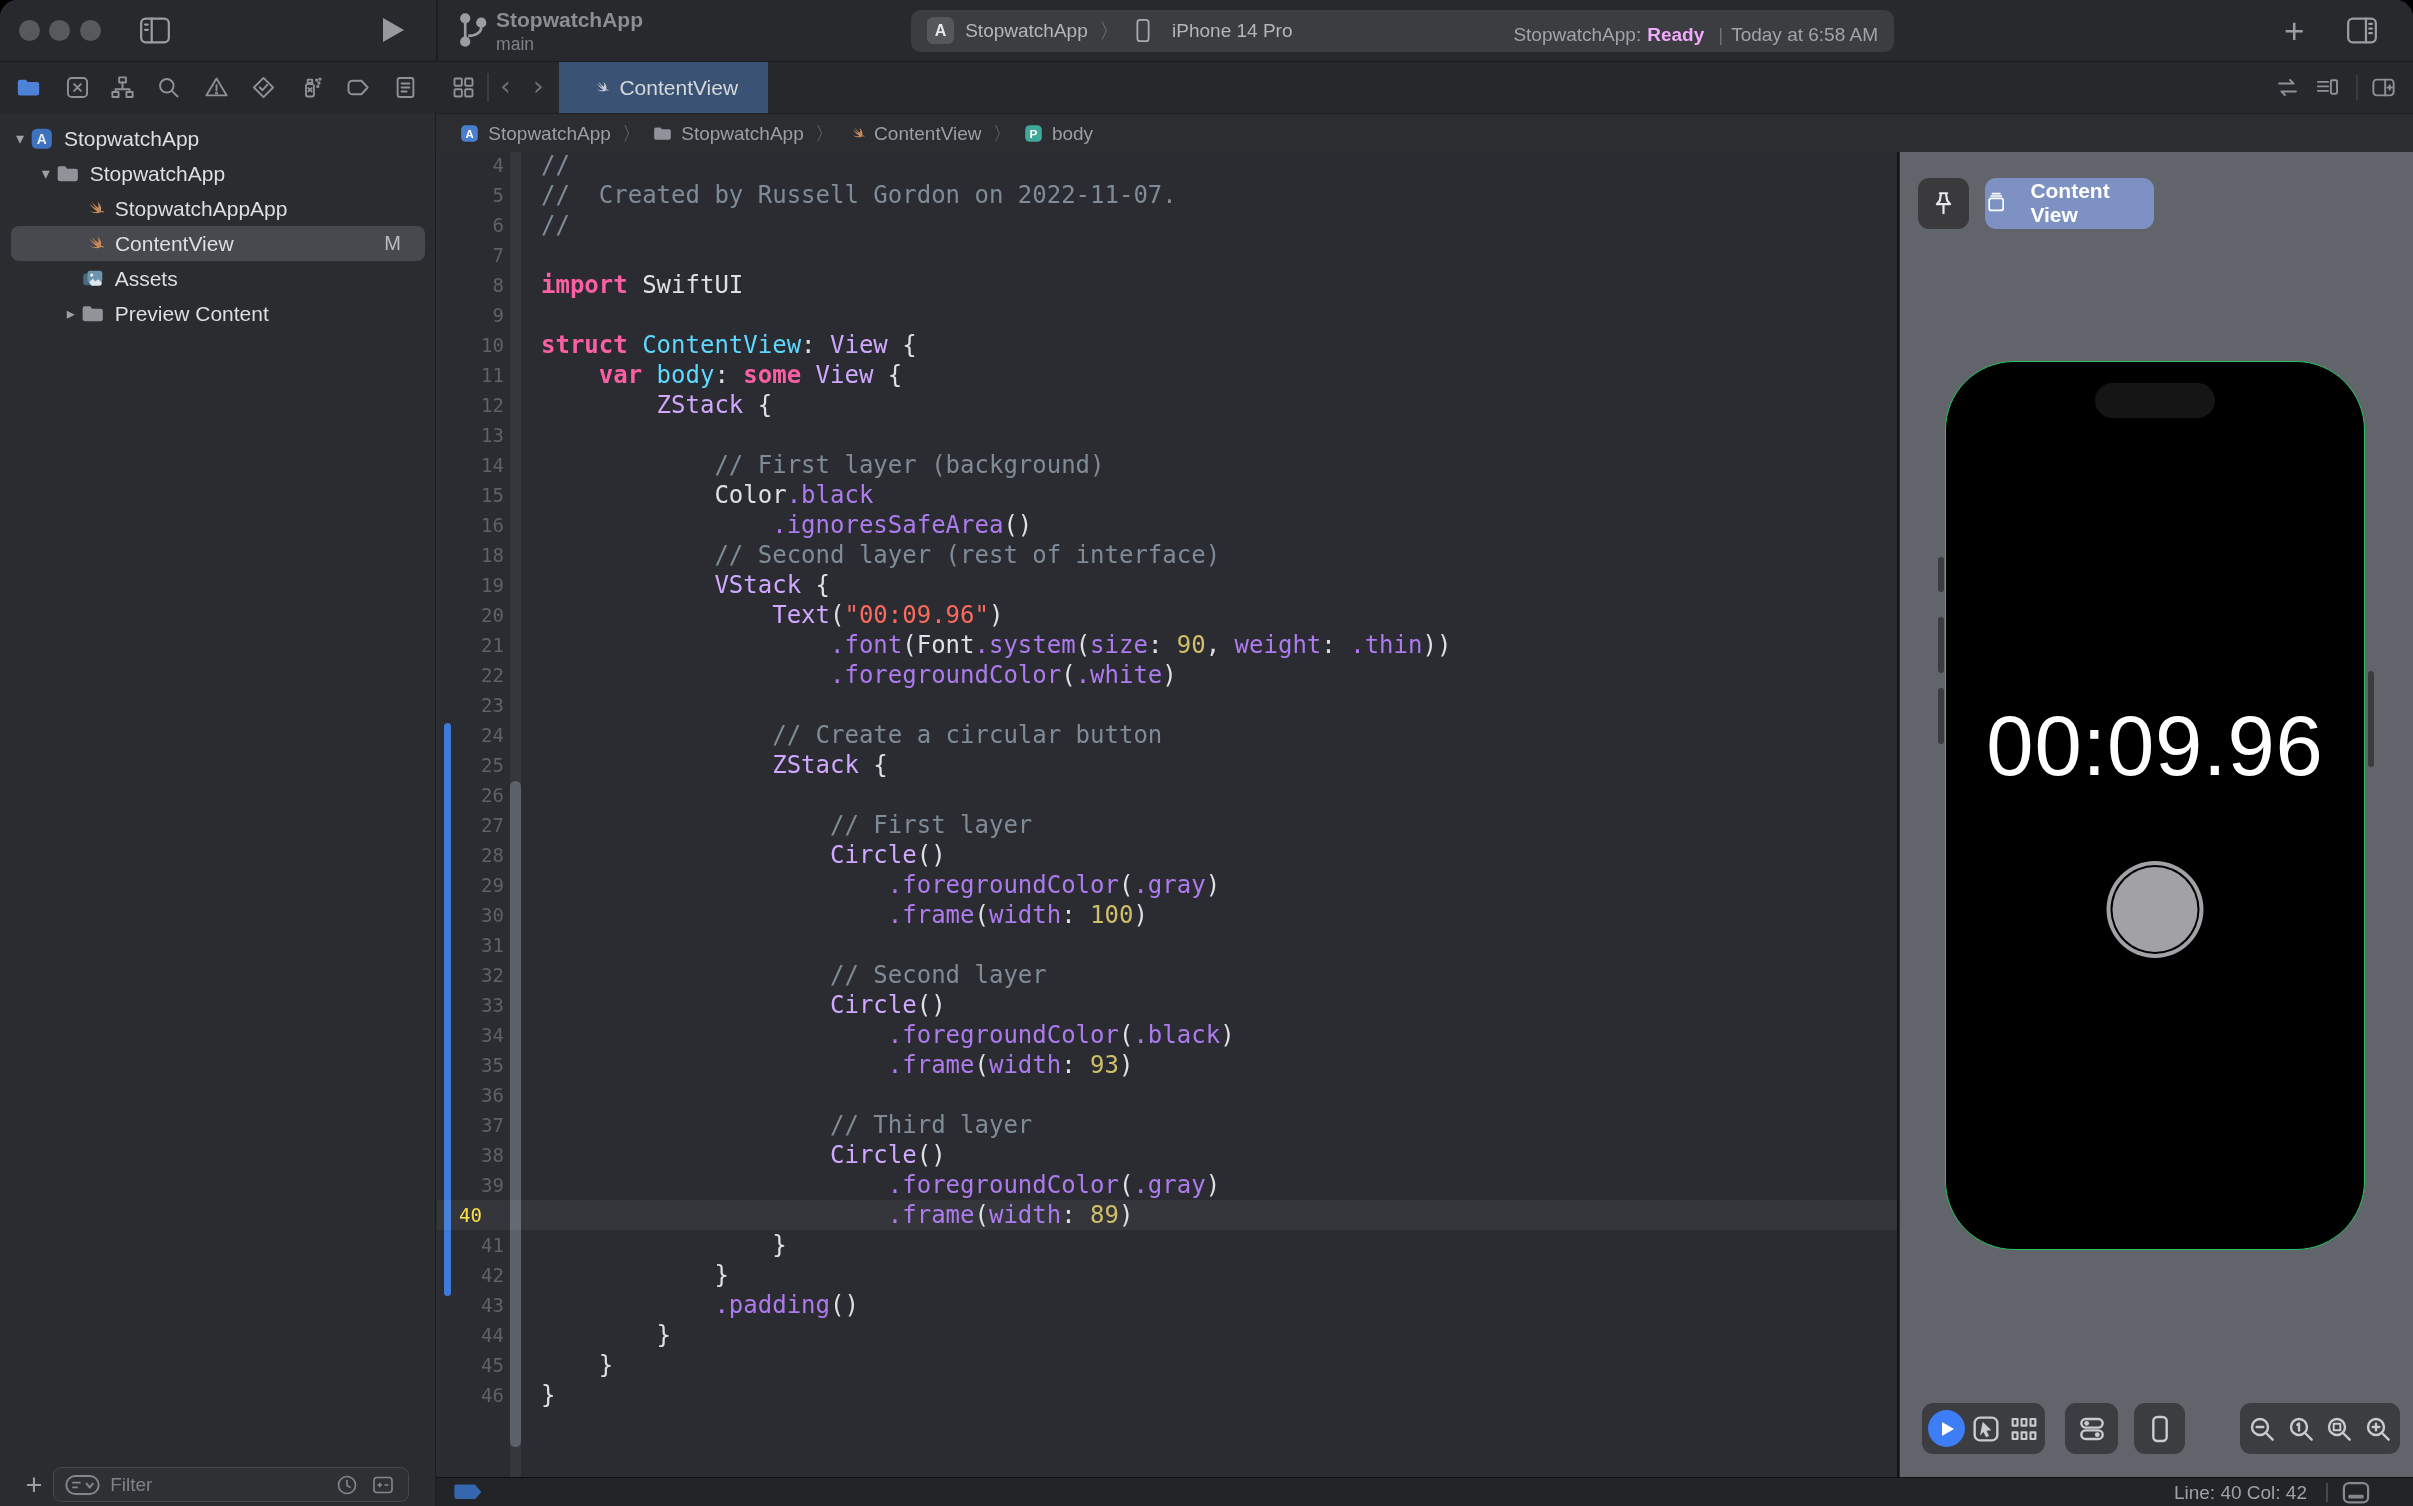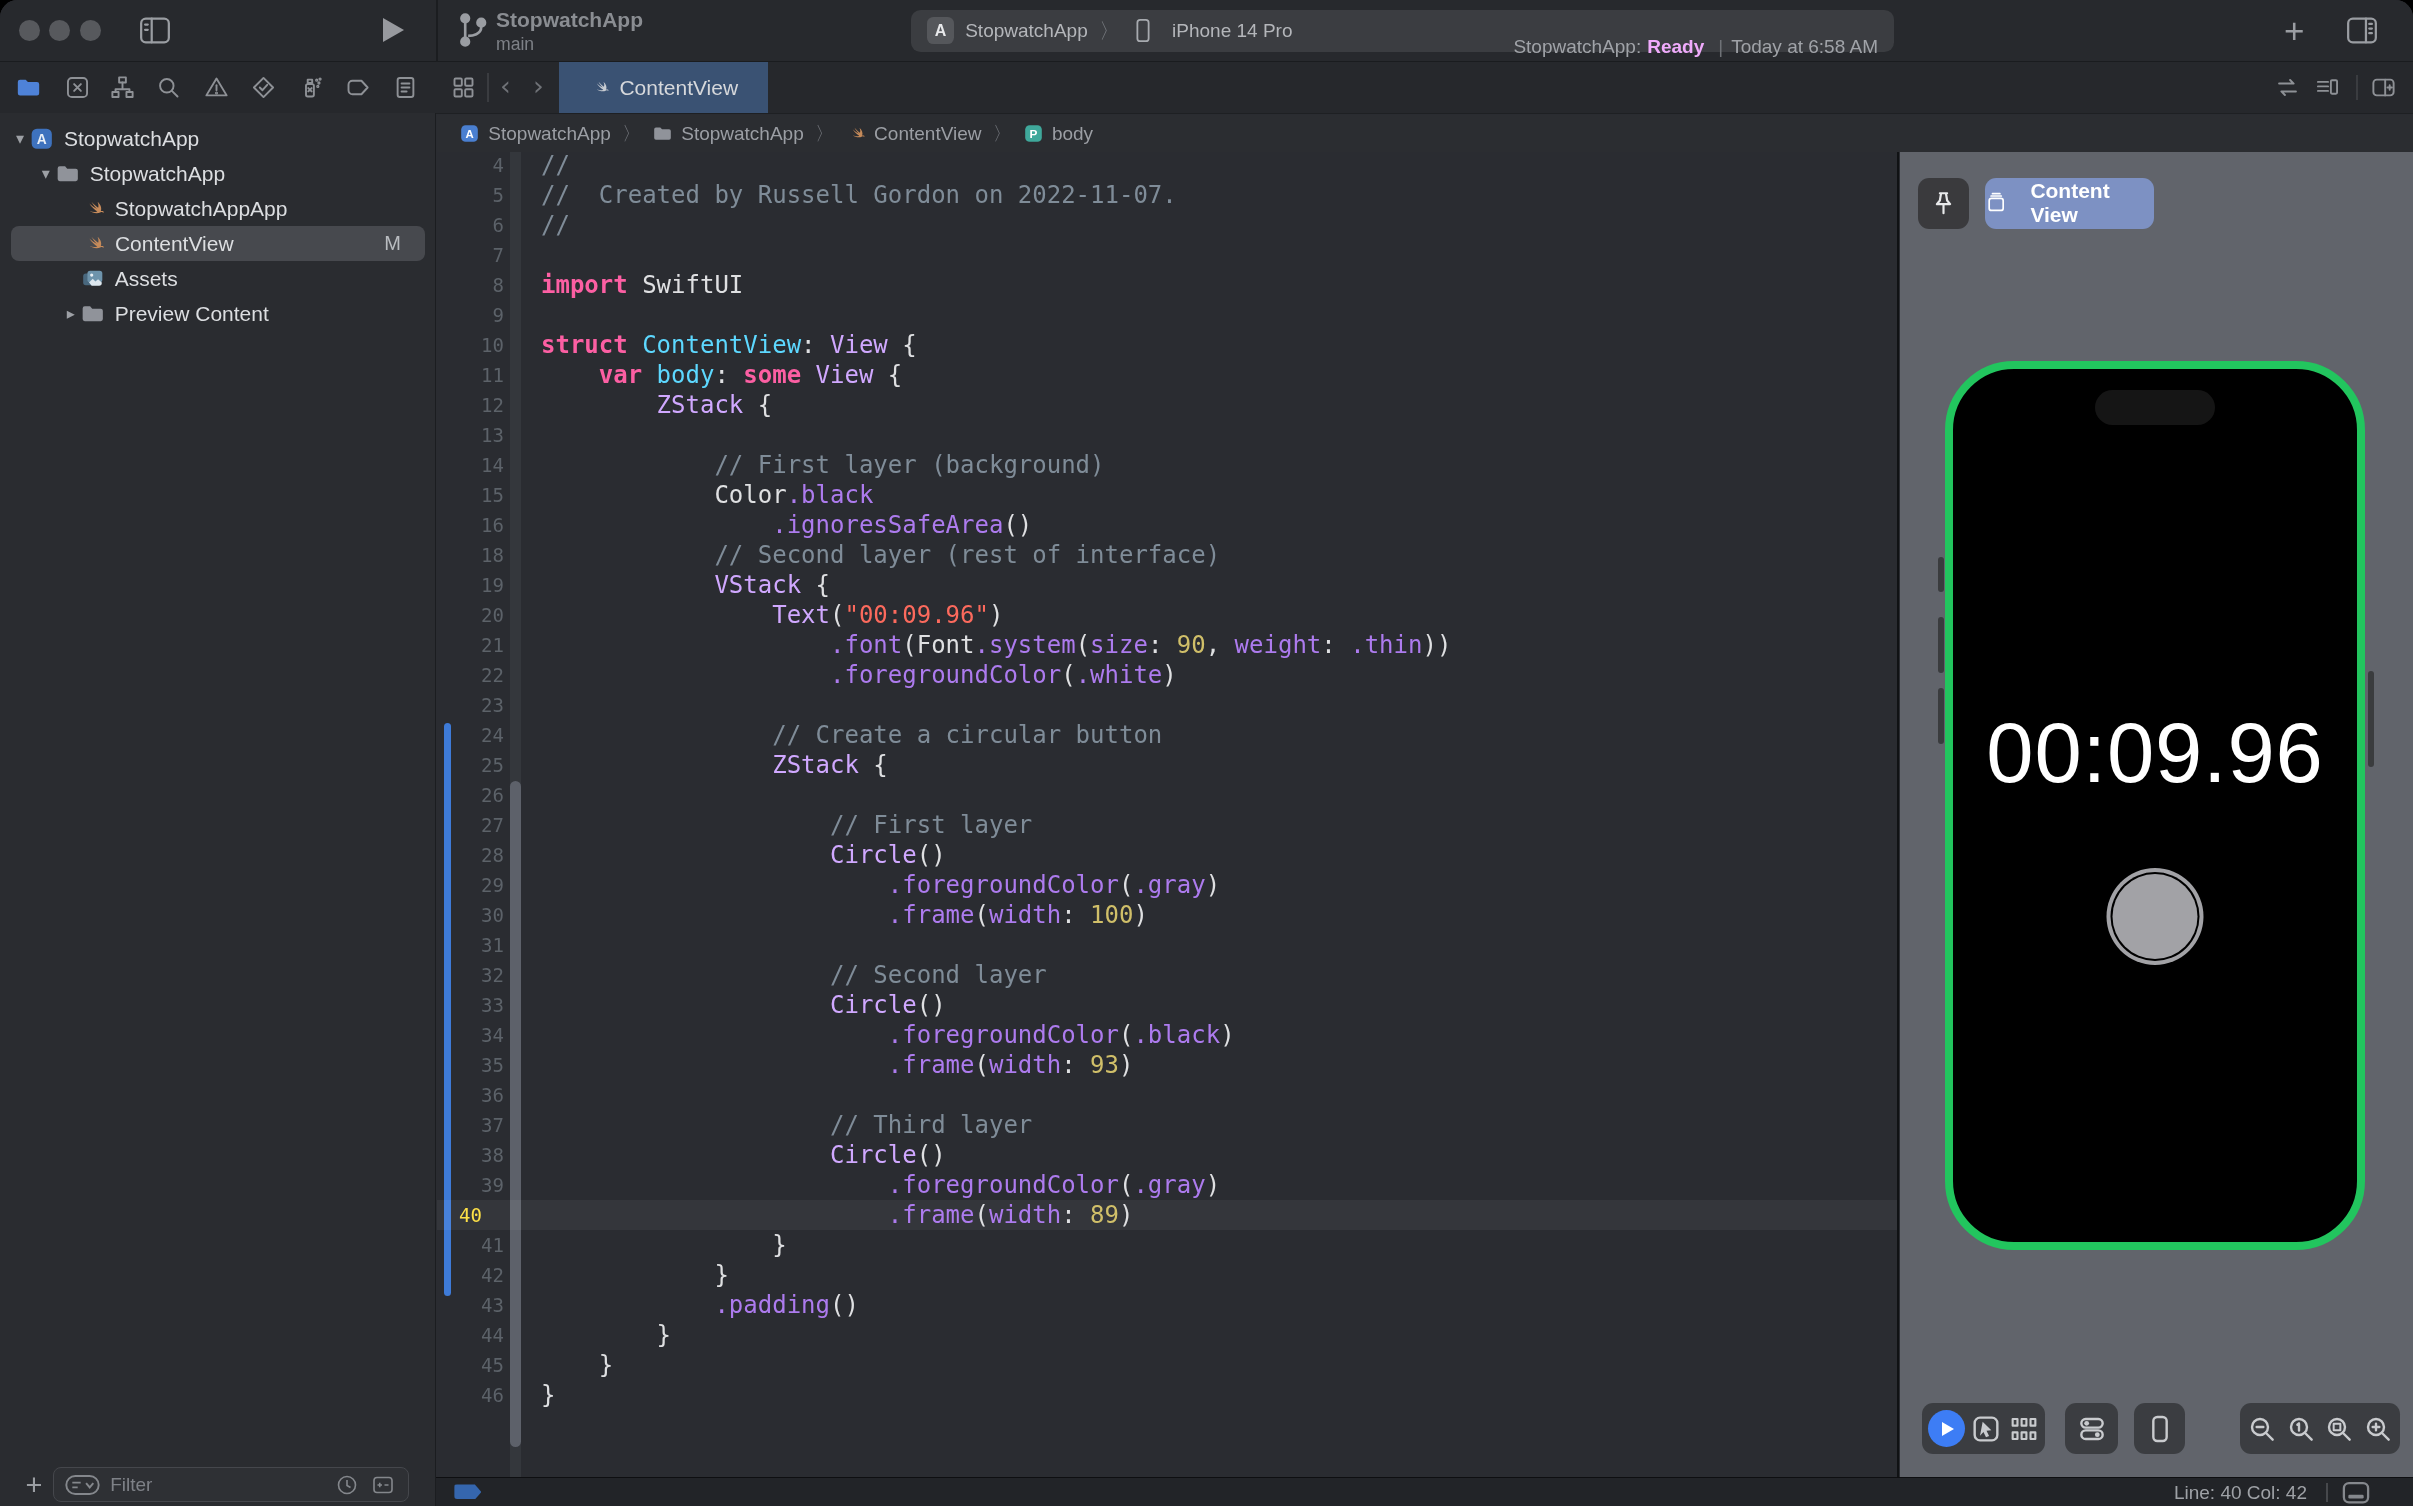--- a/index.html
+++ b/index.html
@@ -11,21 +11,21 @@
   .tl{position:absolute;top:20px;width:21px;height:21px;border-radius:50%;background:#57595D;}
   .icon-btn svg{stroke:#9A9DA2;fill:none;stroke-width:1.7;stroke-linecap:round;stroke-linejoin:round;}
   .play-tri{position:absolute;width:0;height:0;border-left:21px solid #97999E;border-top:12px solid transparent;border-bottom:12px solid transparent;}
   .vdiv{position:absolute;top:0;width:1.6px;background:#1B1D20;}
   .branch-name{position:absolute;left:496px;top:8px;font-size:21px;font-weight:bold;color:#8A8D92;}
   .branch-sub{position:absolute;left:496px;top:34px;font-size:17.6px;color:#7E8187;}
   .scheme{position:absolute;left:911px;top:9.6px;width:983px;height:42px;background:#3B3D41;border-radius:9.6px;color:#B4B6BA;font-size:19px;}
   .scheme .row{display:flex;align-items:center;height:42px;}
   .badgeA{width:27px;height:27px;border-radius:6.4px;background:#55575B;color:#E8E9EB;font-size:16px;font-weight:bold;display:flex;align-items:center;justify-content:center;}
   .crumb-sep{color:#75787D;font-size:21px;margin:0 11.2px;font-family:"DejaVu Sans",sans-serif;}
-  .status-right{position:absolute;right:16px;top:16px;height:42px;display:flex;align-items:center;color:#A0A3A8;font-size:19px;}
+  .status-right{position:absolute;right:16px;top:4px;height:42px;display:flex;align-items:center;color:#A0A3A8;font-size:19px;}
   .status-right b{color:#f0abfc;margin:0 6px;}
   
   .row2{position:absolute;left:0;top:62px;width:2413px;height:51px;background:#26282C;border-bottom:1.6px solid #1E2023;}
   .navtab{position:absolute;top:9.6px;width:32px;height:32px;display:flex;align-items:center;justify-content:center;}
   .navtab svg{width:27px;height:27px;stroke:#8E9196;fill:none;stroke-width:1.7;stroke-linecap:round;stroke-linejoin:round;}
   .tab-active{position:absolute;left:559px;top:0;width:209px;height:51px;background:#3A5273;display:flex;align-items:center;justify-content:center;gap:9.6px;color:#D6D8DB;font-size:21px;}
   .chev{position:absolute;top:8px;font-size:27px;color:#6F7277;font-family:"DejaVu Sans",sans-serif;}
   
   .jumpbar{position:absolute;left:437px;top:115px;width:1976px;height:37px;background:#2B2D31;display:flex;align-items:center;padding-left:22.3px;box-sizing:border-box;}
   .jumpbar .item{display:flex;align-items:center;gap:8px;color:#9B9EA4;font-size:19px;}
@@ -54,21 +54,21 @@
   .ln{width:67px;text-align:right;color:#5C6269;font-size:19px;flex:0 0 auto;font-family:"DejaVu Sans Mono",monospace;}
   .ln.cur{color:#fde047;text-align:center;}
   .lt{margin-left:37px;}
   .tk-c{color:#7F8C98;} .tk-k{color:#FC5FA3;font-weight:bold;} .tk-t{color:#D0A8FF;}
   .tk-d{color:#5DD8FF;} .tk-m{color:#AD7BEE;} .tk-s{color:#FC6A5D;} .tk-n{color:#D0BF69;} .tk-p{color:#DFE0E2;}
   .paneldiv{position:absolute;left:1897px;top:152px;width:2.4px;height:1325px;background:#101214;}
   
   .preview{position:absolute;left:1900px;top:152px;width:514px;height:1325px;background:#61646B;}
   .pinbtn{position:absolute;left:17.6px;top:25.5px;width:51px;height:51px;border-radius:11.2px;background:#3A3A3D;display:flex;align-items:center;justify-content:center;}
   .cvbtn{position:absolute;left:85px;top:25.5px;width:169px;height:51px;border-radius:11.2px;background:#7D91C3;display:flex;align-items:center;justify-content:center;gap:23px;color:#fff;font-size:21px;font-weight:bold;}
-  .phone{position:absolute;left:45px;top:209px;width:420px;height:889px;border-radius:69px;background:#000;border:8px solid #22c55e;box-sizing:border-box;}
+  .phone{position:absolute;left:45px;top:209px;width:420px;height:889px;border-radius:69px;background:#000;border:1px solid #22c55e;box-sizing:border-box;}
   .island{position:absolute;left:50%;top:21px;transform:translateX(-50%);width:120px;height:35px;border-radius:19px;background:#151515;}
   .ptime{position:absolute;left:0;top:335px;width:100%;text-align:center;color:#FFF;font-size:85px;font-weight:200;letter-spacing:0.8px;}
   .sw-outer{position:absolute;left:50%;top:499px;transform:translateX(-50%);width:97px;height:97px;border-radius:50%;background:#A2A2A6;display:flex;align-items:center;justify-content:center;}
   .sw-mid{width:89px;height:89px;border-radius:50%;background:#000;display:flex;align-items:center;justify-content:center;}
   .sw-inner{width:85px;height:85px;border-radius:50%;background:#A2A2A6;}
   .sidebtn{position:absolute;background:#3A3C3E;border-radius:3.2px;width:5.6px;}
   .pgroup{position:absolute;top:1251px;height:51px;border-radius:11.2px;background:#3B3D41;display:flex;align-items:center;justify-content:space-evenly;}
   .pgroup svg{width:32px;height:32px;stroke:#C9CBCE;fill:none;stroke-width:1.8;stroke-linecap:round;stroke-linejoin:round;}
   .playcirc{width:37px;height:37px;border-radius:50%;background:#3D7DF5;display:flex;align-items:center;justify-content:center;}
   .playcirc .t{width:0;height:0;border-left:12.8px solid #fff;border-top:7.2px solid transparent;border-bottom:7.2px solid transparent;margin-left:3.2px;}

